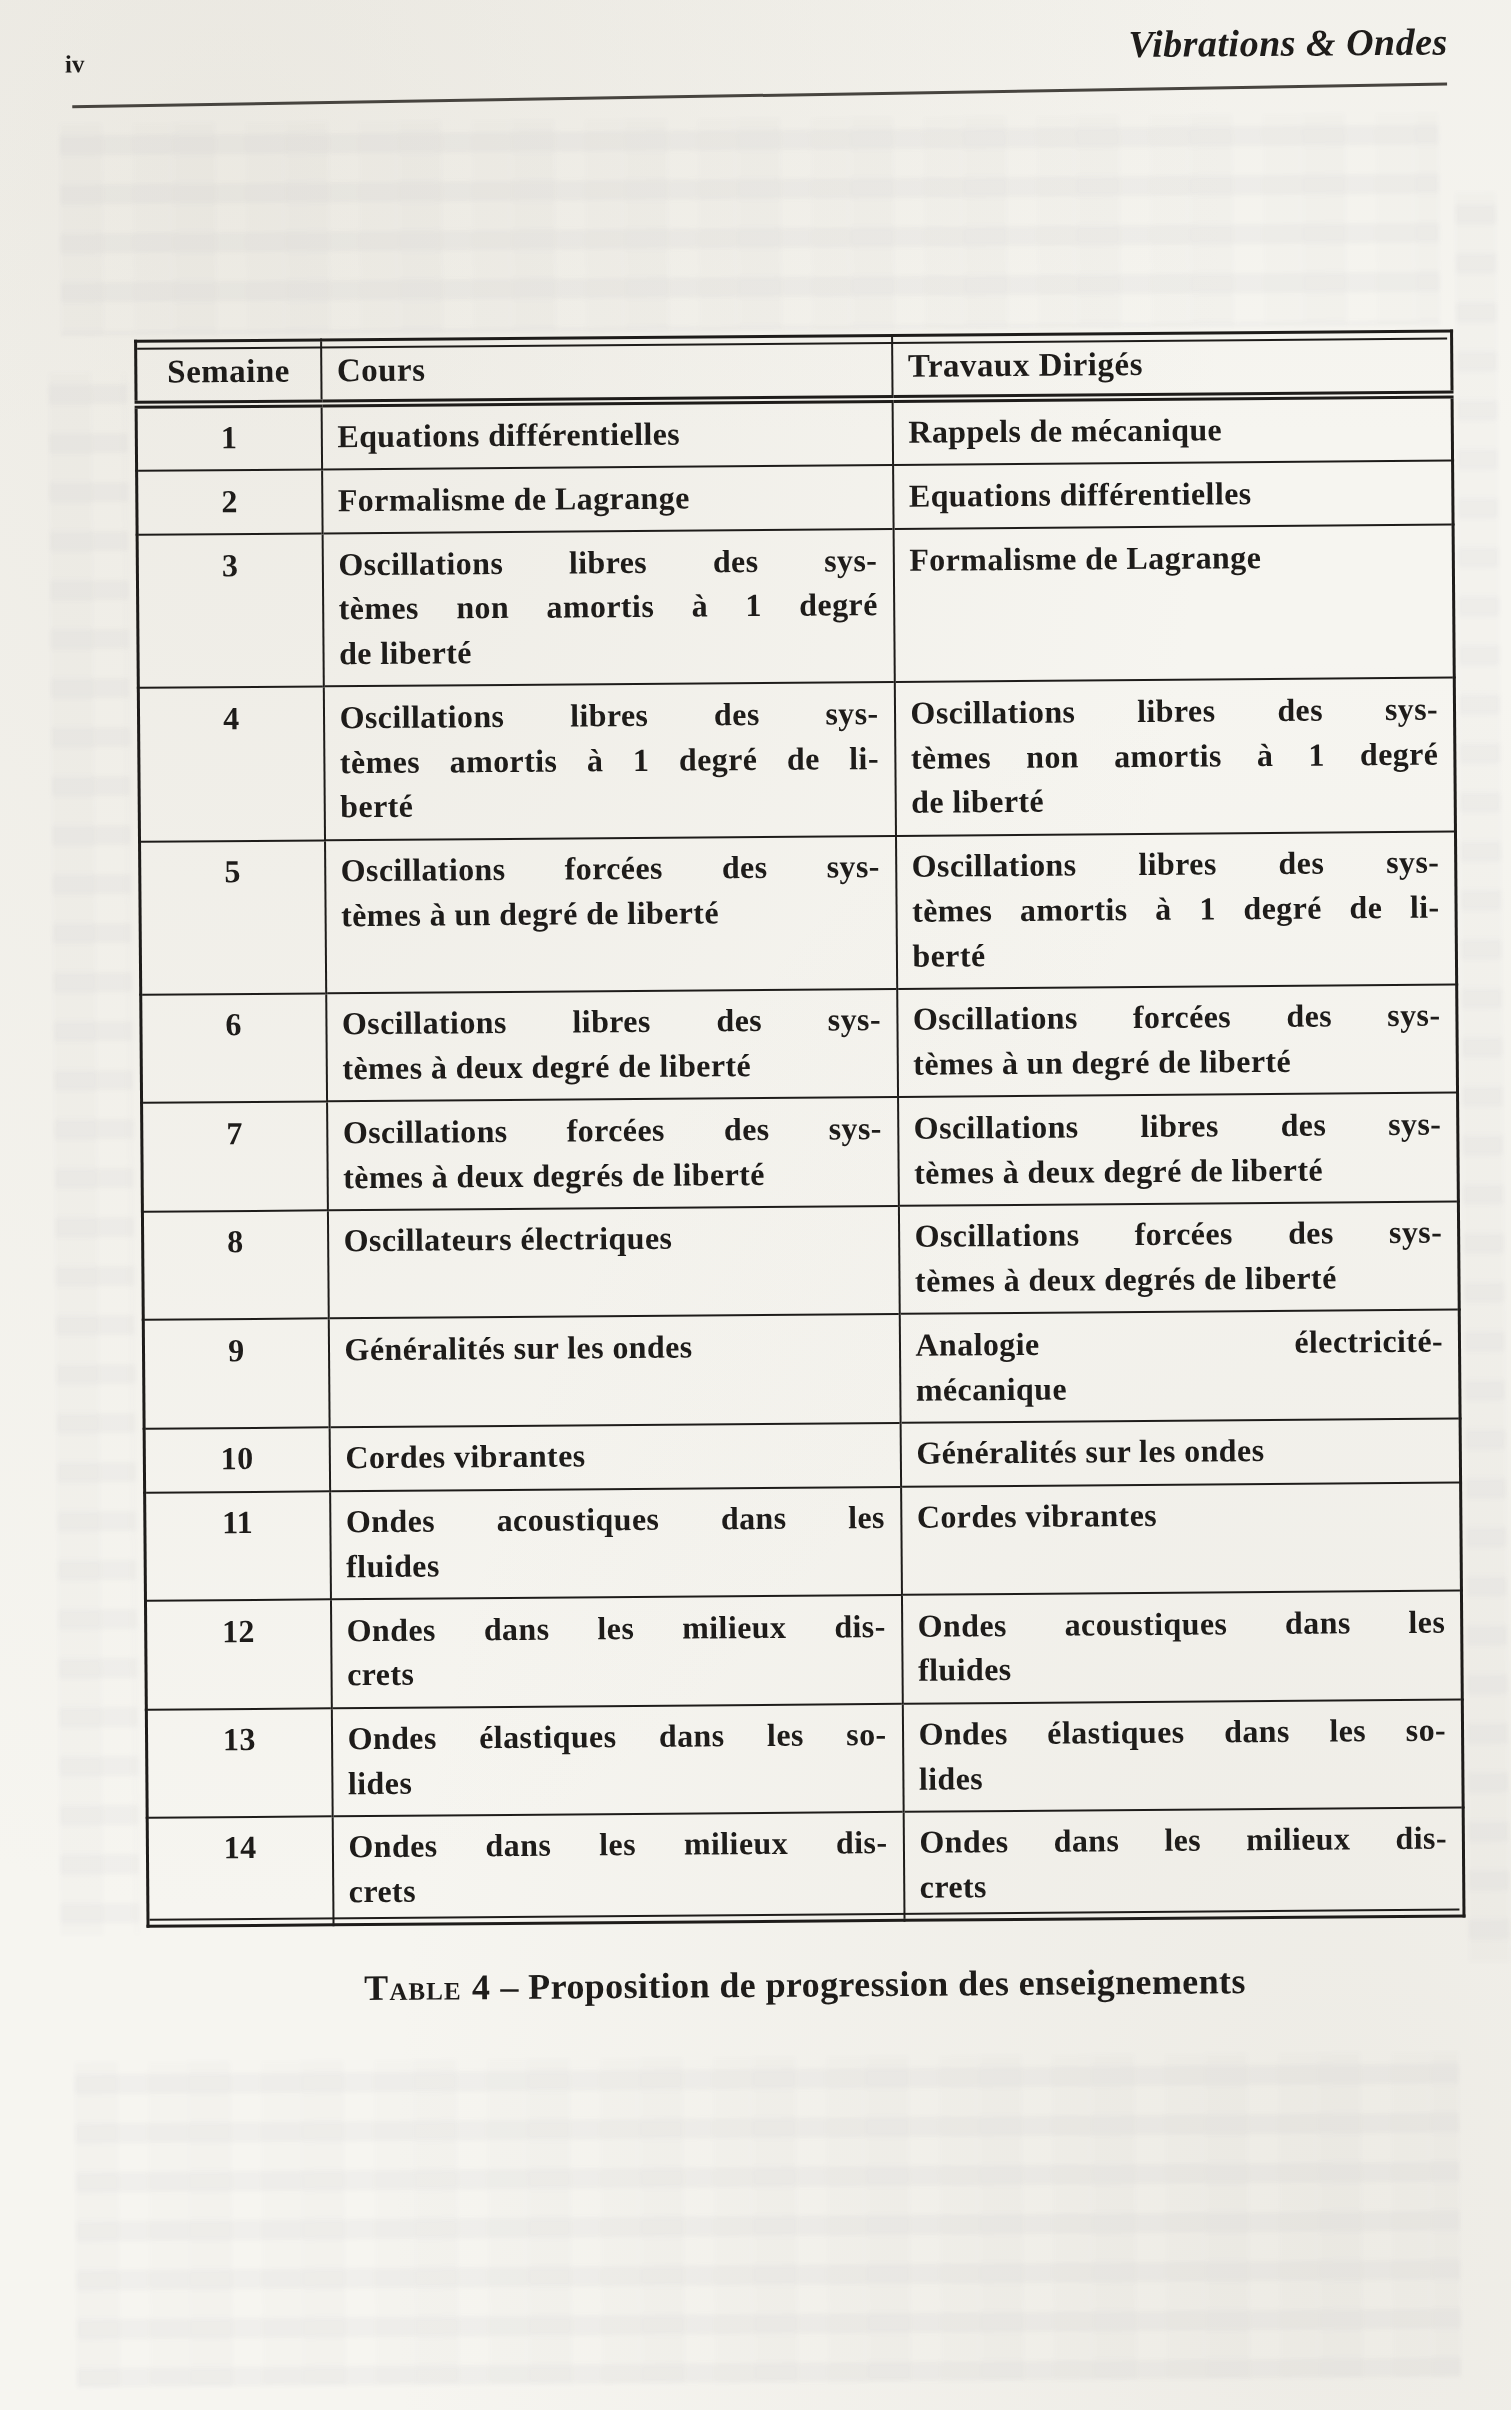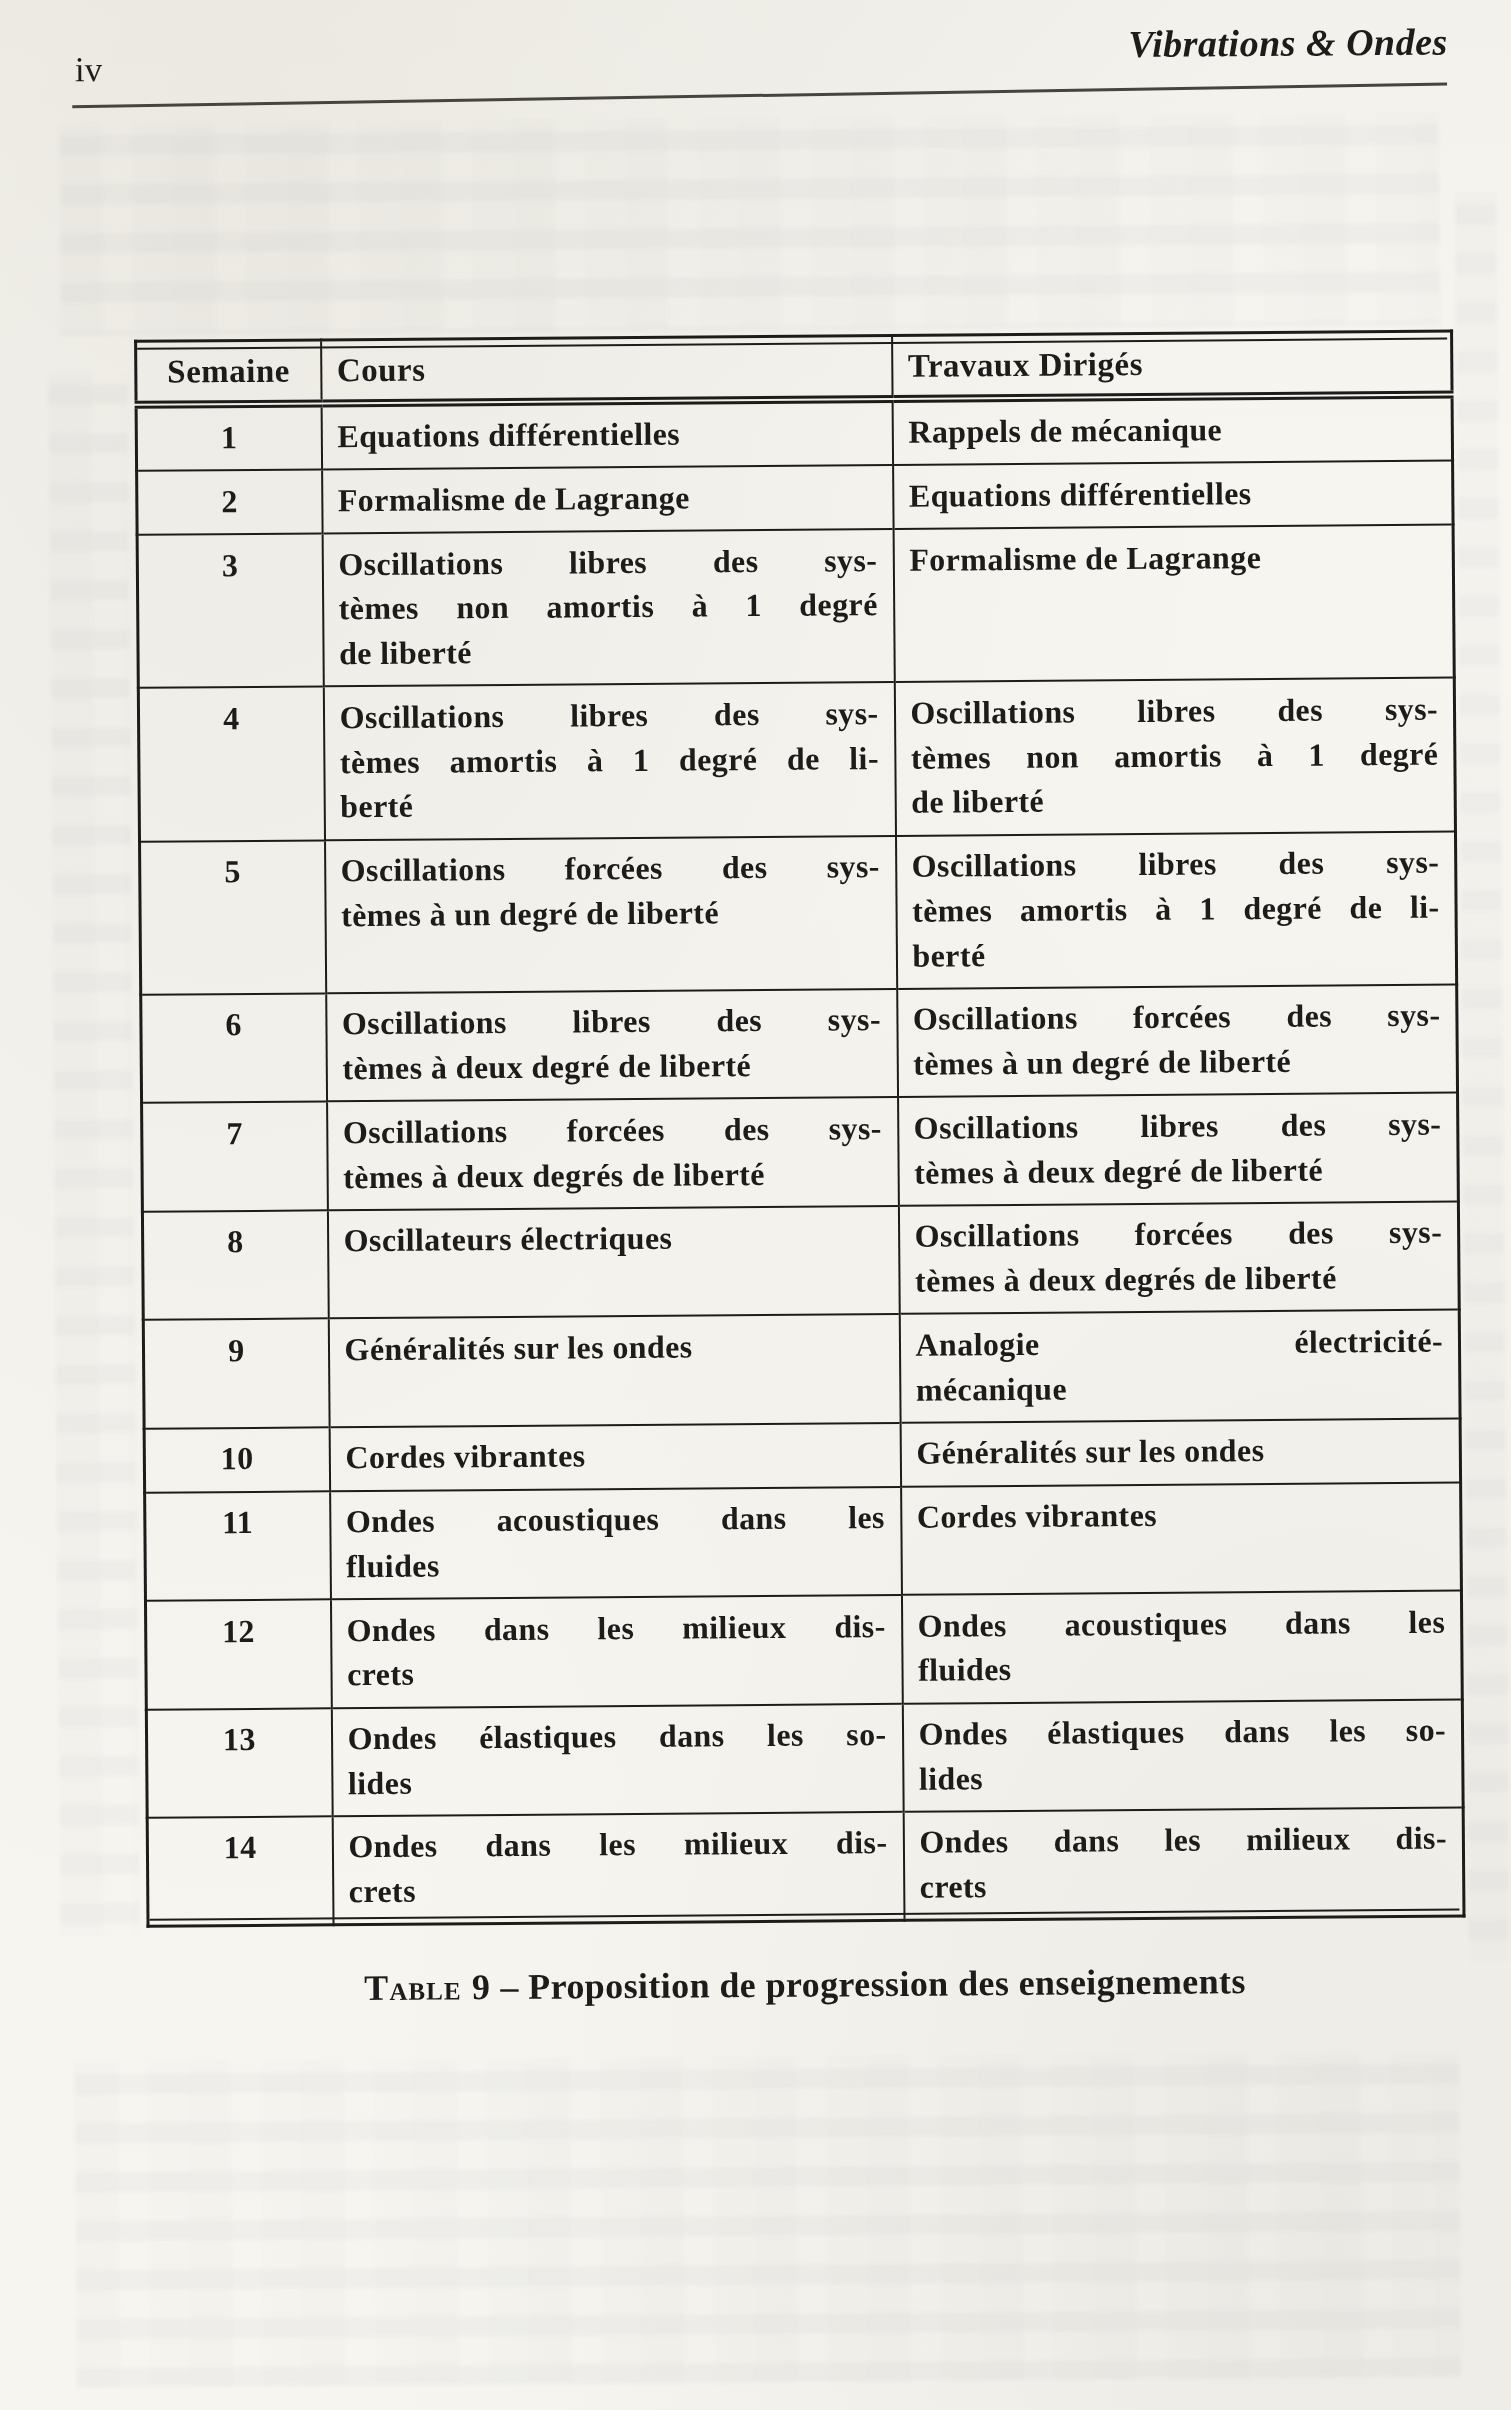--- a/index.html
+++ b/index.html
@@ -11,21 +11,21 @@
   .page::before {
     content:""; position:absolute; inset:0; pointer-events:none;
     background:
       radial-gradient(ellipse at 15% 8%, rgba(214,209,198,.28), transparent 55%),
       radial-gradient(ellipse at 88% 92%, rgba(206,201,190,.22), transparent 50%),
       linear-gradient(180deg, rgba(225,222,214,.18), rgba(246,245,240,0) 18%);
   }
   .scan { position:absolute; inset:0; transform:rotate(-0.45deg); transform-origin:50% 40%; }
 
   
-  .page-number { position:absolute; left:82px; top:45px; font-size:35px; font-weight:400; }
+  .page-number { position:absolute; left:72px; top:45px; font-size:25px; font-weight:700; }
   .running-title { position:absolute; right:56px; top:24.5px; font-size:38px; font-weight:700; font-style:italic; letter-spacing:0.5px; }
   .header-rule { position:absolute; left:79px; top:94px; width:1375px; height:2.8px; background:#47443f; transform:rotate(-0.5deg); }
 
   
   .ghost {
     position:absolute; pointer-events:none; filter:blur(2.2px); opacity:.6;
     background:
       repeating-linear-gradient(to bottom, transparent 0 12.2px,
         rgba(104,104,126,.07) 12.2px, rgba(104,104,126,.07) 32px, transparent 32px 49px),
       repeating-linear-gradient(90deg, rgba(104,104,126,.035) 0 43px,
@@ -254,21 +254,21 @@
                   <div class="cell-line last">crets</div>
                 </td>
               </tr>
             </tbody>
         </table>
         <div class="inner-top-rule"></div>
         <div class="inner-bottom-rule"></div>
       </div>
 
       <div class="caption">
-        <span class="cap-label">Table 9</span>
+        <span class="cap-label">Table 4</span>
         <span>–</span>
         <span>Proposition de progression des enseignements</span>
       </div>
     </div>
 
   </div>
 </div>
 
 
 </body></html>

